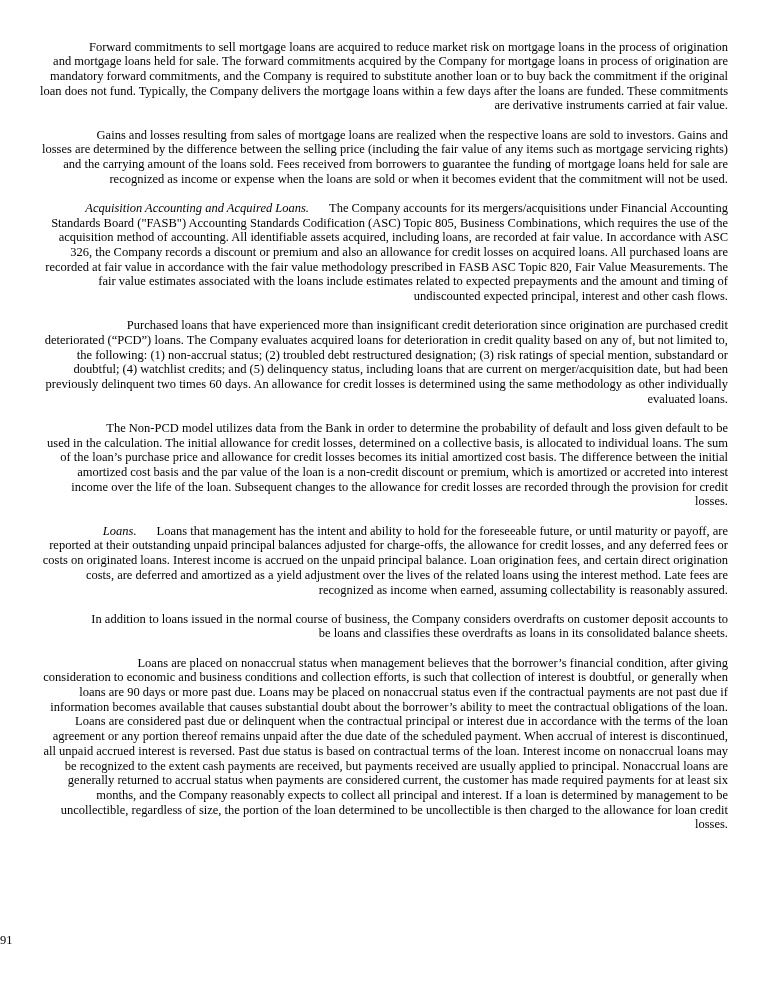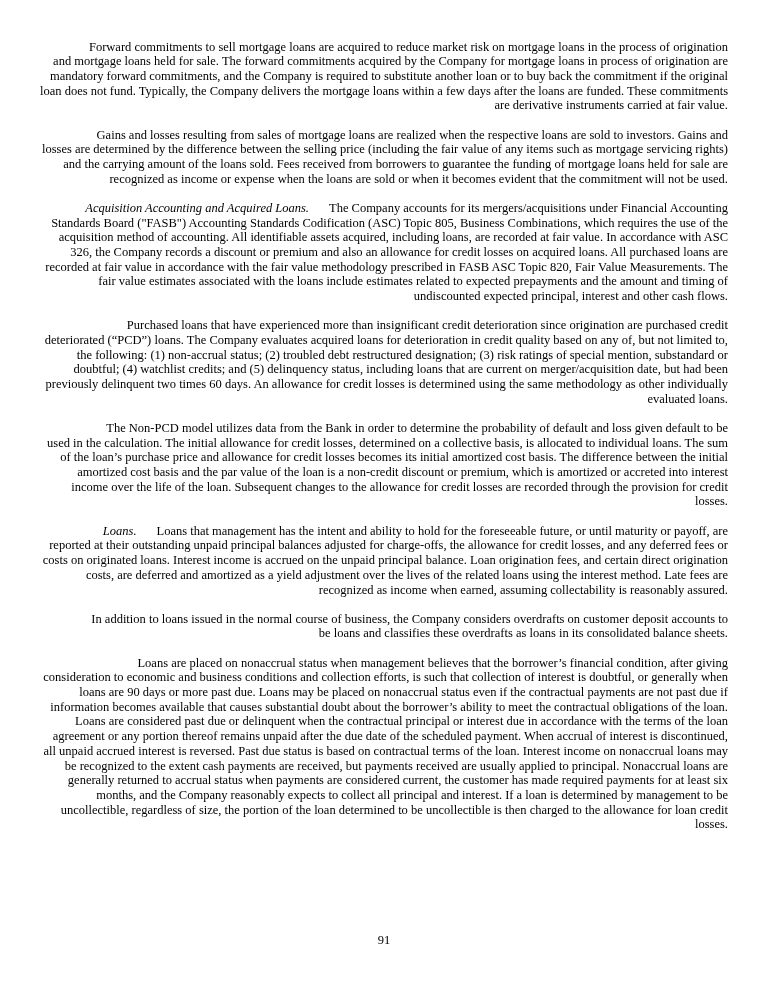--- a/index.html
+++ b/index.html
@@ -38,21 +38,20 @@
   .lead {
     font-weight: normal;
     font-style: italic;
     margin-right: 20px;
   }
   .page-number {
     position: absolute;
     top: 933px;
     left: 0;
     width: 100%;
-    text-align: center;
   }
 </style>
 </head>
 <body>
 
 <div class="page">
 
   <div class="doc-header">
   </div>
 

